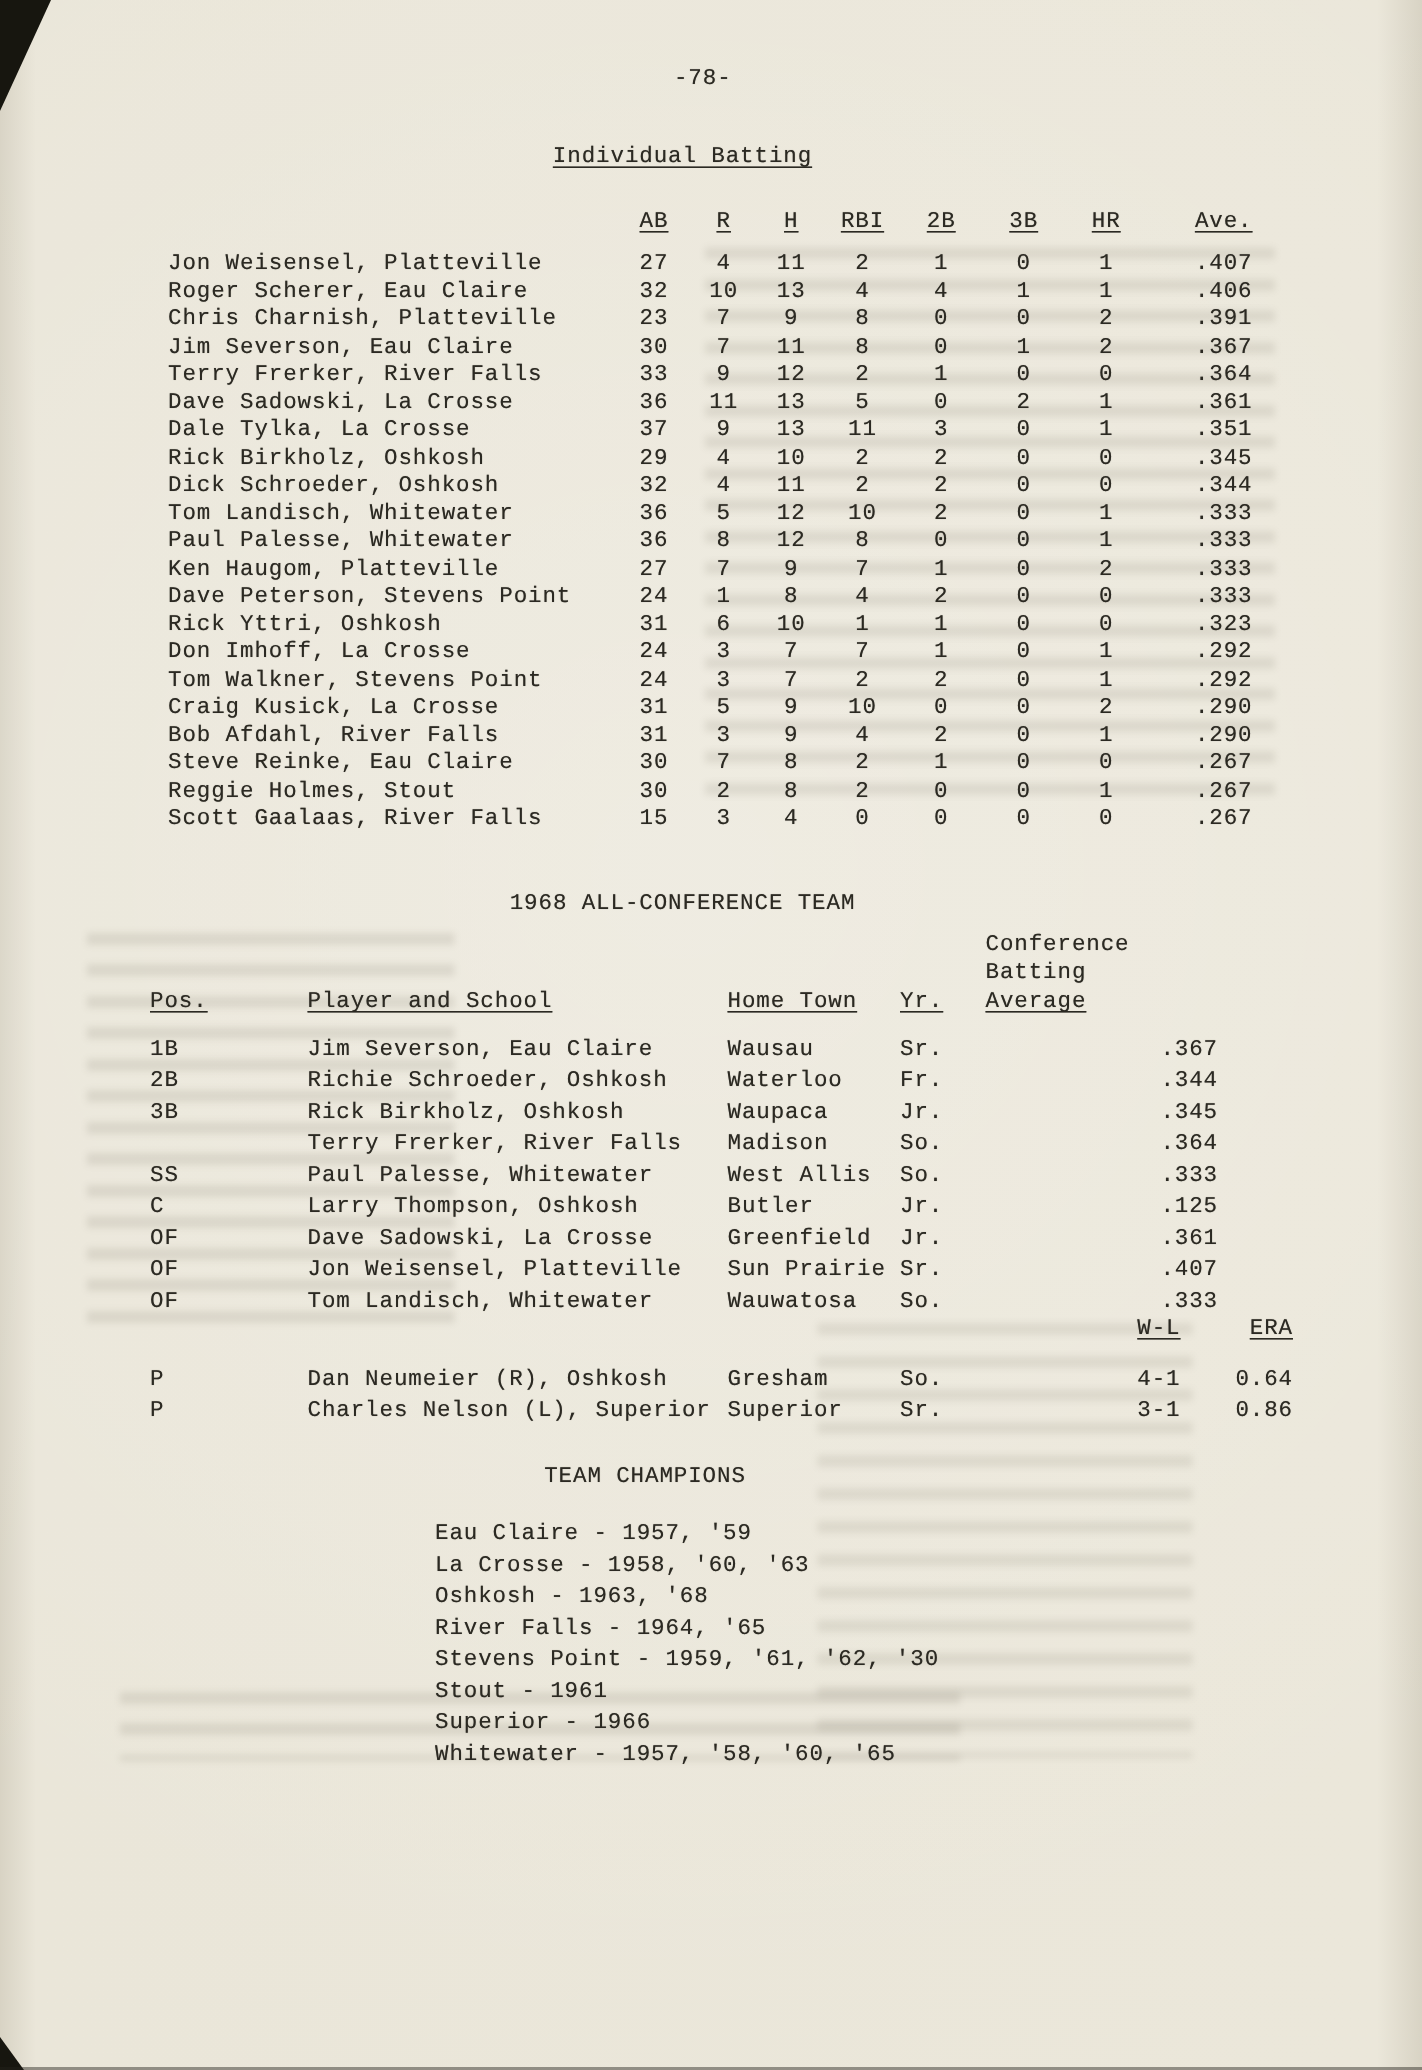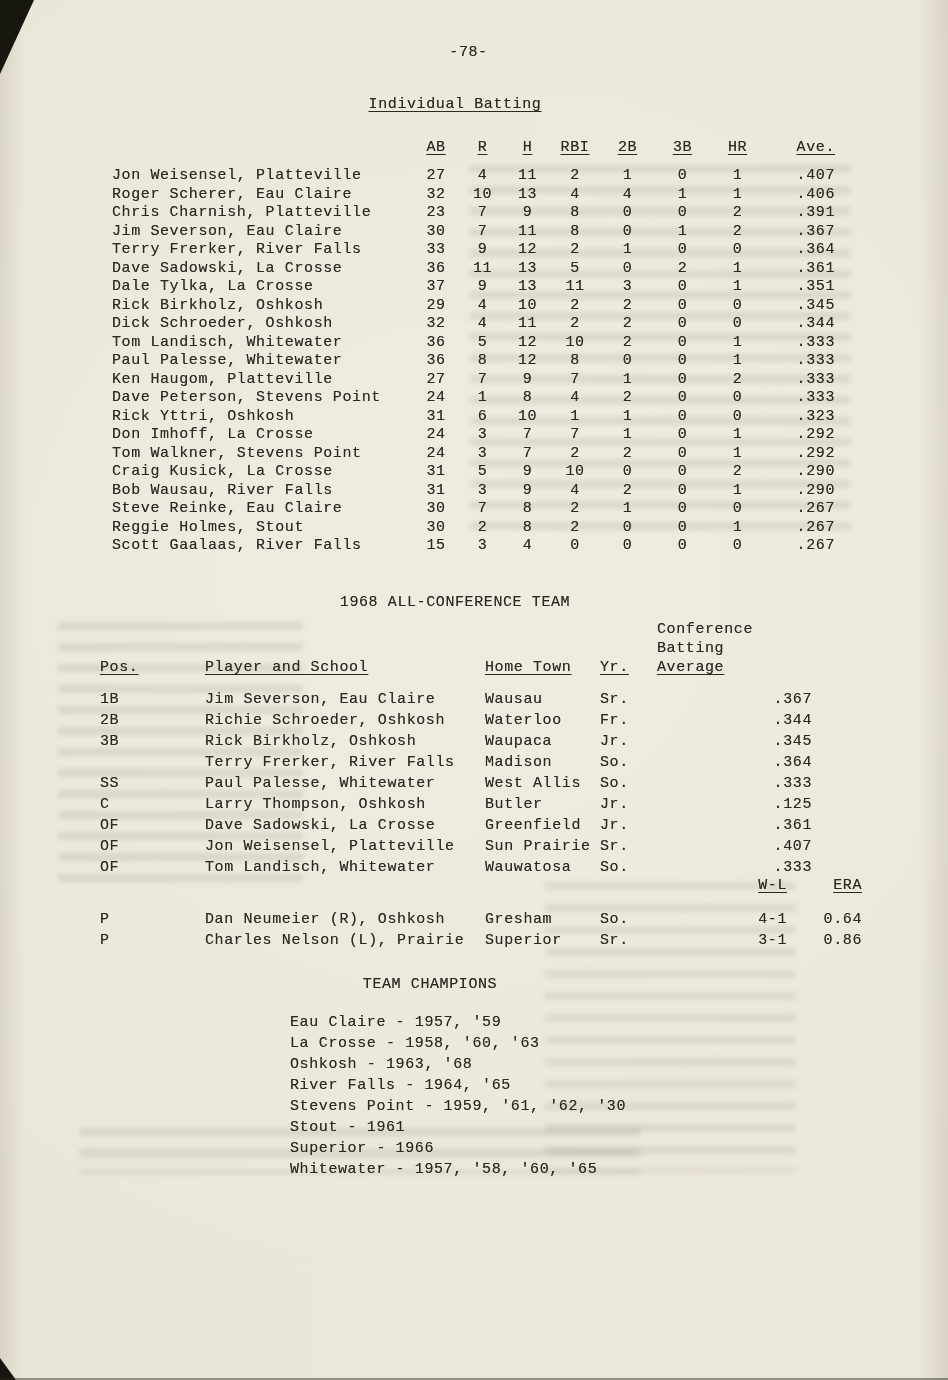--- a/index.html
+++ b/index.html
@@ -288,21 +288,21 @@
         <td>31</td>
         <td>5</td>
         <td>9</td>
         <td>10</td>
         <td>0</td>
         <td>0</td>
         <td>2</td>
         <td class="c-ave">.290</td>
       </tr>
       <tr>
-        <td class="c-name">Bob Wausau, River Falls</td>
+        <td class="c-name">Bob Afdahl, River Falls</td>
         <td>31</td>
         <td>3</td>
         <td>9</td>
         <td>4</td>
         <td>2</td>
         <td>0</td>
         <td>1</td>
         <td class="c-ave">.290</td>
       </tr>
       <tr>
@@ -447,21 +447,21 @@
     <div class="pit-row">
         <div class="c-pos">P</div>
         <div class="c-player">Dan Neumeier (R), Oshkosh</div>
         <div class="c-home">Gresham</div>
         <div class="c-yr">So.</div>
         <div class="c-wl">4-1</div>
         <div class="c-era">0.64</div>
       </div>
       <div class="pit-row">
         <div class="c-pos">P</div>
-        <div class="c-player">Charles Nelson (L), Prairie</div>
+        <div class="c-player">Charles Nelson (L), Superior</div>
         <div class="c-home">Superior</div>
         <div class="c-yr">Sr.</div>
         <div class="c-wl">3-1</div>
         <div class="c-era">0.86</div>
       </div>
   </div>
 </div>
 
 <div id="champ-title">TEAM CHAMPIONS</div>
 <div id="champions-list">

